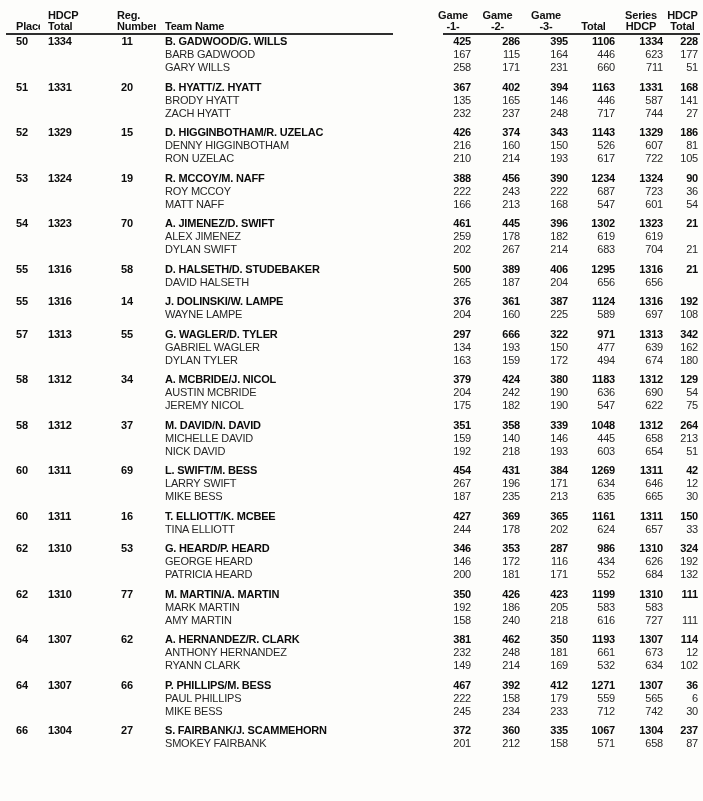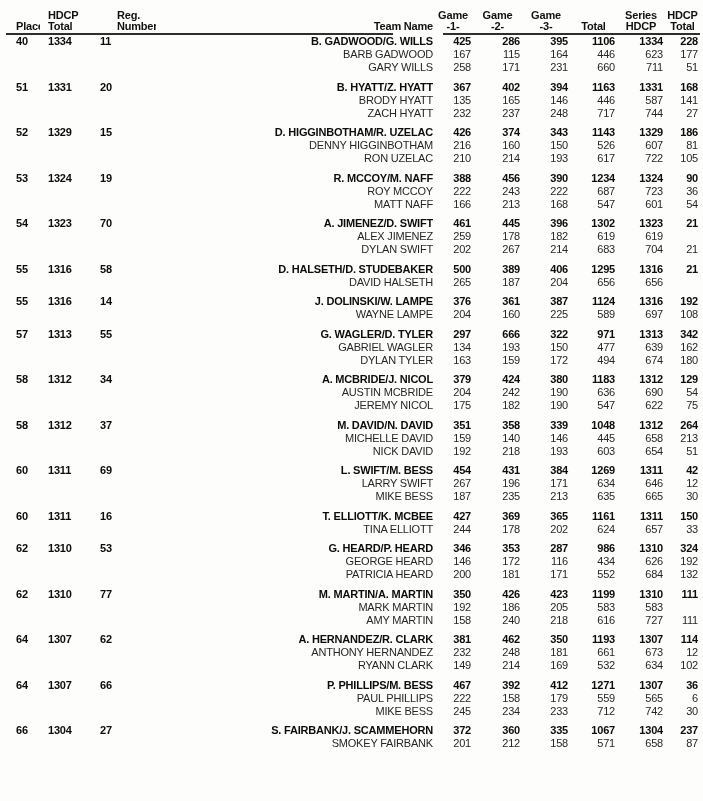--- a/index.html
+++ b/index.html
@@ -35,23 +35,23 @@
     font-weight: bold;
     color: #111;
     height: 26px;
     vertical-align: bottom;
     padding-bottom: 3px;
   }
   thead .h1, thead .h2 { display: block; line-height: 11px; }
   
   .c1 { text-align: left; padding-left: 16px; }
   .c2 { text-align: left; padding-left: 8px; }
-  td.c3 { text-align: left; padding-right: 2px; }
+  td.c3 { text-align: center; padding-right: 2px; }
   th.c3 { text-align: left; padding-left: 17px; }
-  .c4 { text-align: right; padding-left: 9px; }
+  .c4 { text-align: left; padding-left: 9px; }
   td.num { text-align: right; padding-right: 2px; }
   th.ch-num { }
   
   tbody td { height: 13px; color: #262626; }
   tr.team-row td { font-weight: bold; color: #0c0c0c; }
   tr.gap td { height: 6.5px; line-height: 6.5px; font-size: 1px; }
   
   .rule {
     position: absolute;
     top: 33px;
@@ -120,21 +120,21 @@
           <span class="h2">HDCP</span>
         </th>
         <th class="ch-num">
           <span class="h1">HDCP</span>
           <span class="h2">Total</span>
         </th>
       </tr>
     </thead>
     <tbody id="standings-body">
         <tr class="team-row">
-          <td class="c1">40</td>
+          <td class="c1">50</td>
           <td class="c2">1334</td>
           <td class="c3">11</td>
           <td class="c4">B. GADWOOD/G. WILLS</td>
           <td class="num">425</td>
           <td class="num">286</td>
           <td class="num">395</td>
           <td class="num">1106</td>
           <td class="num">1334</td>
           <td class="num">228</td>
         </tr>

